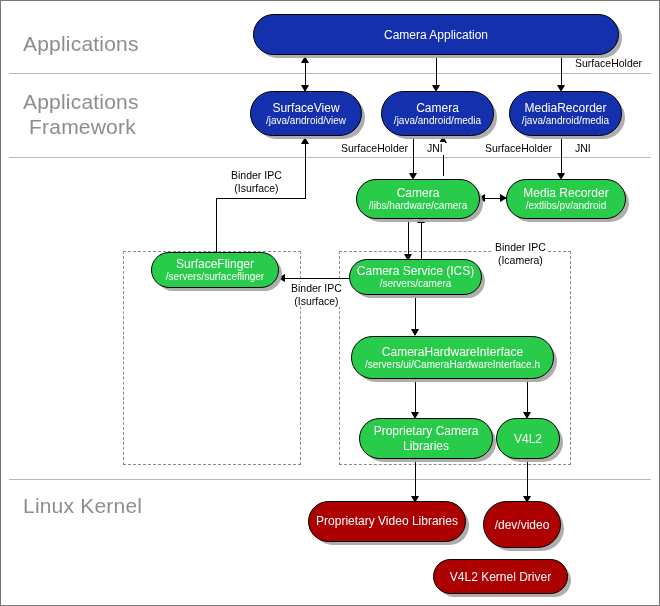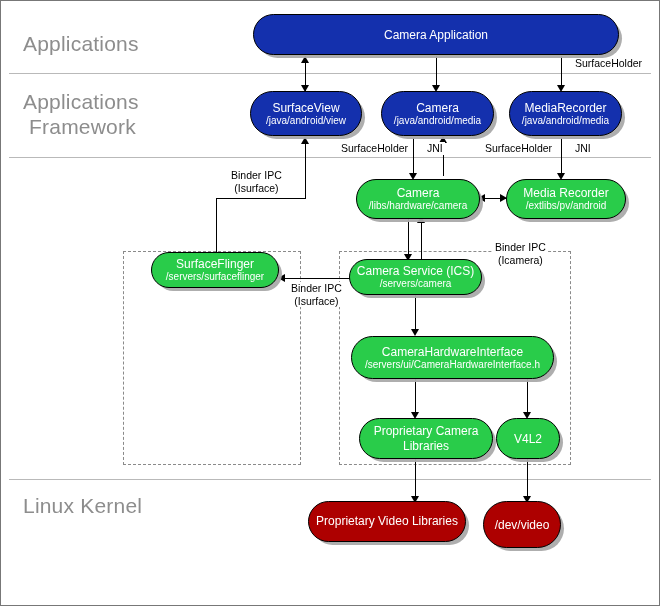--- a/index.html
+++ b/index.html
@@ -168,14 +168,17 @@
   </div>
 
   <div class="node red wrap" style="left:307px;top:500px;width:158px;height:41px;">
     <span class="t1">Proprietary Video Libraries</span>
   </div>
 
   <div class="node red" style="left:482px;top:500px;width:78px;height:47px;">
     <span class="t1">/dev/video</span>
   </div>
 
+  <div class="node red" style="left:432px;top:558px;width:135px;height:35px;">
+    <span class="t1">V4L2 Kernel Driver</span>
+  </div>
 
 </div>
 
 </body></html>

